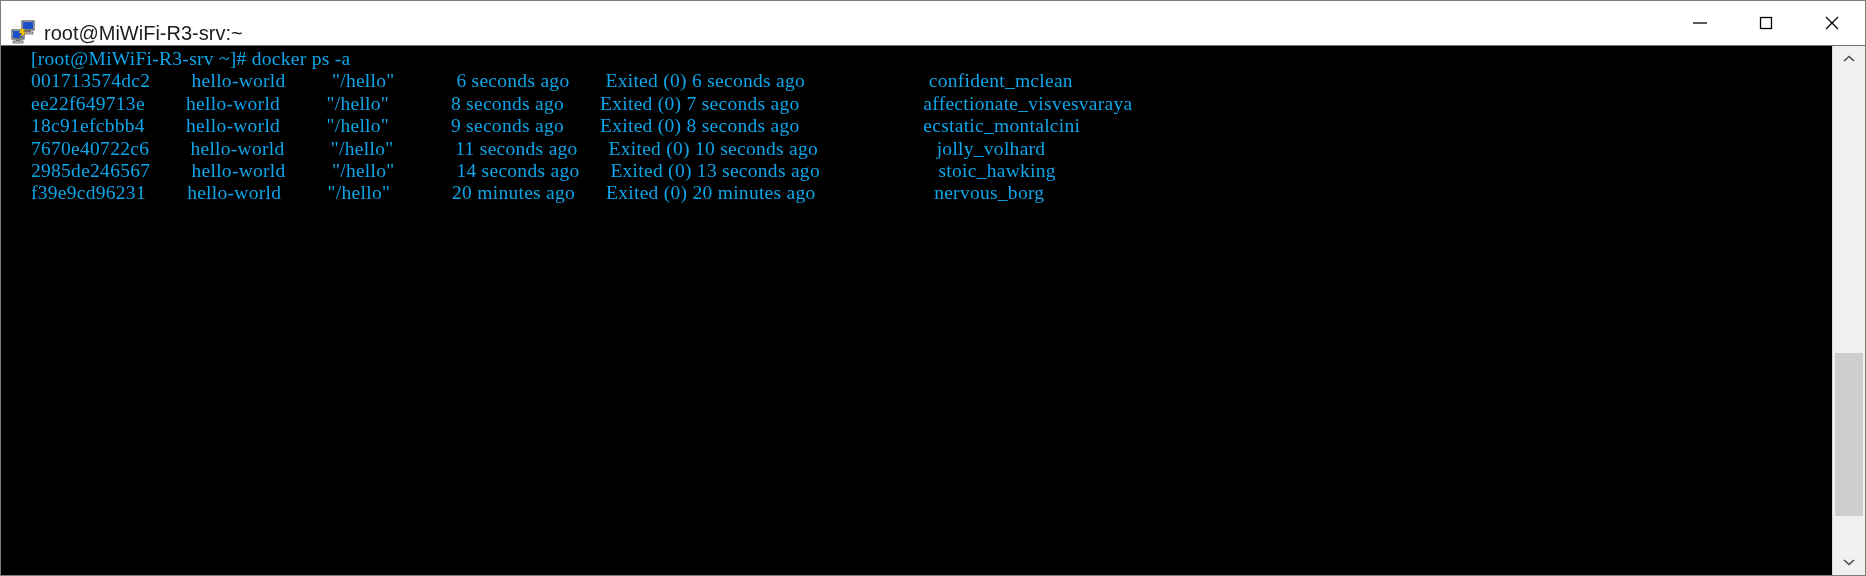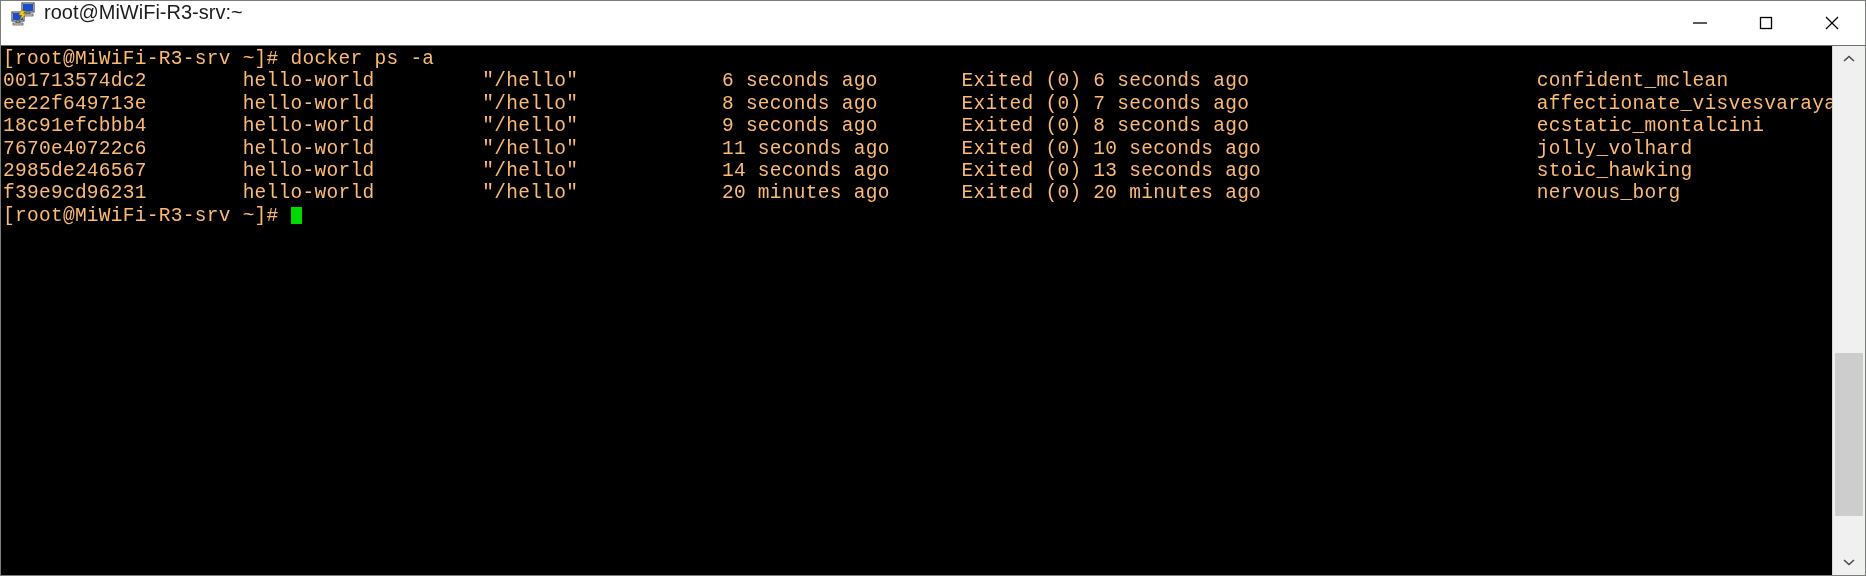--- a/index.html
+++ b/index.html
@@ -32,21 +32,21 @@
   .titlebar {
     height: 44px;
     min-height: 44px;
     background: #ffffff;
     display: flex;
     align-items: center;
     position: relative;
   }
   .title-left {
     display: flex;
-    align-items: flex-start;
+    align-items: flex-end;
     padding-left: 9px;
     flex: 1 1 auto;
     min-width: 0;
     height: 100%;
   }
   .app-icon {
     width: 26px;
     height: 26px;
     flex: 0 0 26px;
     position: relative;
@@ -84,27 +84,28 @@
   }
   .terminal {
     flex: 1 1 auto;
     background: #000000;
     overflow: hidden;
     position: relative;
     padding: 2px 0 0 2px;
     box-sizing: border-box;
   }
   .term-line {
-    font-family: Liberation Mono, monospace;
+    font-family: Liberation Serif, serif;
     font-size: 19.5px;
     line-height: 22.4px;
-    color: #fdba74;
+    color: #0ea5e9;
     white-space: pre;
     letter-spacing: 0.28px;
     height: 22.4px;
+    margin-left: 28px;
   }
   .cursor {
     display: inline-block;
     width: 11px;
     height: 17px;
     background: #00d900;
     vertical-align: -3px;
   }
 
   
@@ -189,21 +190,20 @@
   <div class="term-wrap">
 
     <div class="terminal">
       <div class="term-line">[root@MiWiFi-R3-srv ~]# docker ps -a</div>
       <div class="term-line">001713574dc2        hello-world         "/hello"            6 seconds ago       Exited (0) 6 seconds ago                        confident_mclean</div>
       <div class="term-line">ee22f649713e        hello-world         "/hello"            8 seconds ago       Exited (0) 7 seconds ago                        affectionate_visvesvaraya</div>
       <div class="term-line">18c91efcbbb4        hello-world         "/hello"            9 seconds ago       Exited (0) 8 seconds ago                        ecstatic_montalcini</div>
       <div class="term-line">7670e40722c6        hello-world         "/hello"            11 seconds ago      Exited (0) 10 seconds ago                       jolly_volhard</div>
       <div class="term-line">2985de246567        hello-world         "/hello"            14 seconds ago      Exited (0) 13 seconds ago                       stoic_hawking</div>
       <div class="term-line">f39e9cd96231        hello-world         "/hello"            20 minutes ago      Exited (0) 20 minutes ago                       nervous_borg</div>
-      <div class="term-line"><span>[root@MiWiFi-R3-srv ~]# </span><span class="cursor"></span></div>
     </div>
 
     <div class="scrollbar">
       <div class="sb-arrow">
         <svg width="16" height="12" viewBox="0 0 16 12">
           <polyline points="3,8 8,3.5 13,8" fill="none" stroke="#4a4a4a" stroke-width="1.6"></polyline>
         </svg>
       </div>
       <div class="sb-track">
         <div class="sb-thumb" style="top: 59%; height: 34%;"></div>

